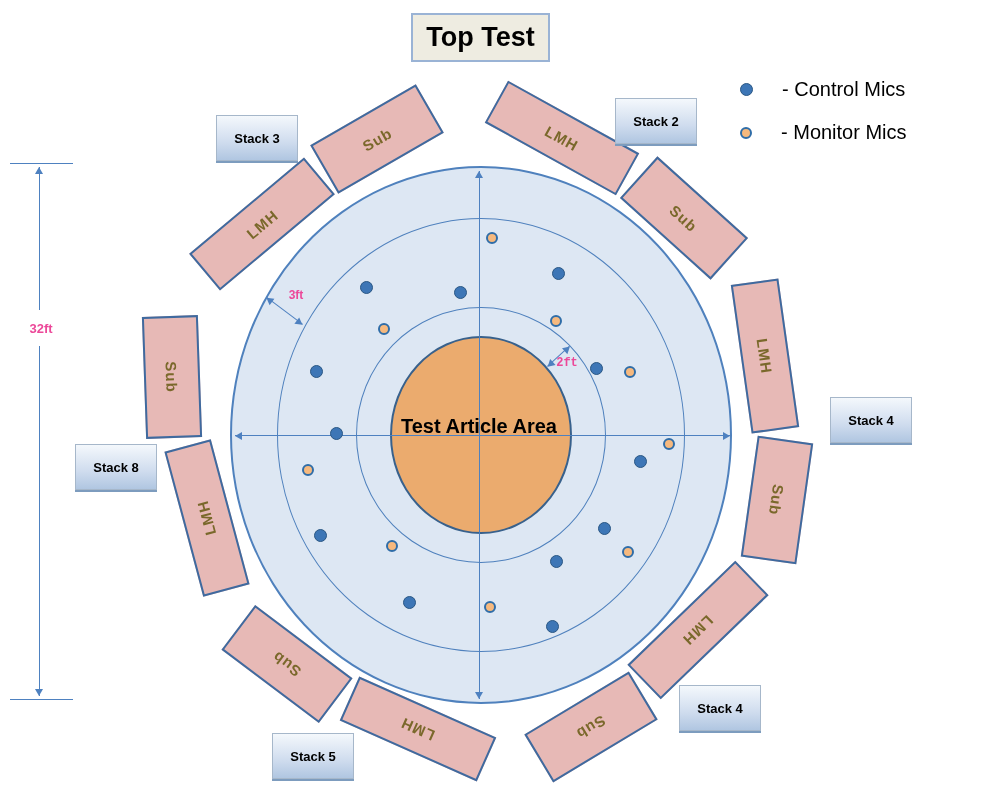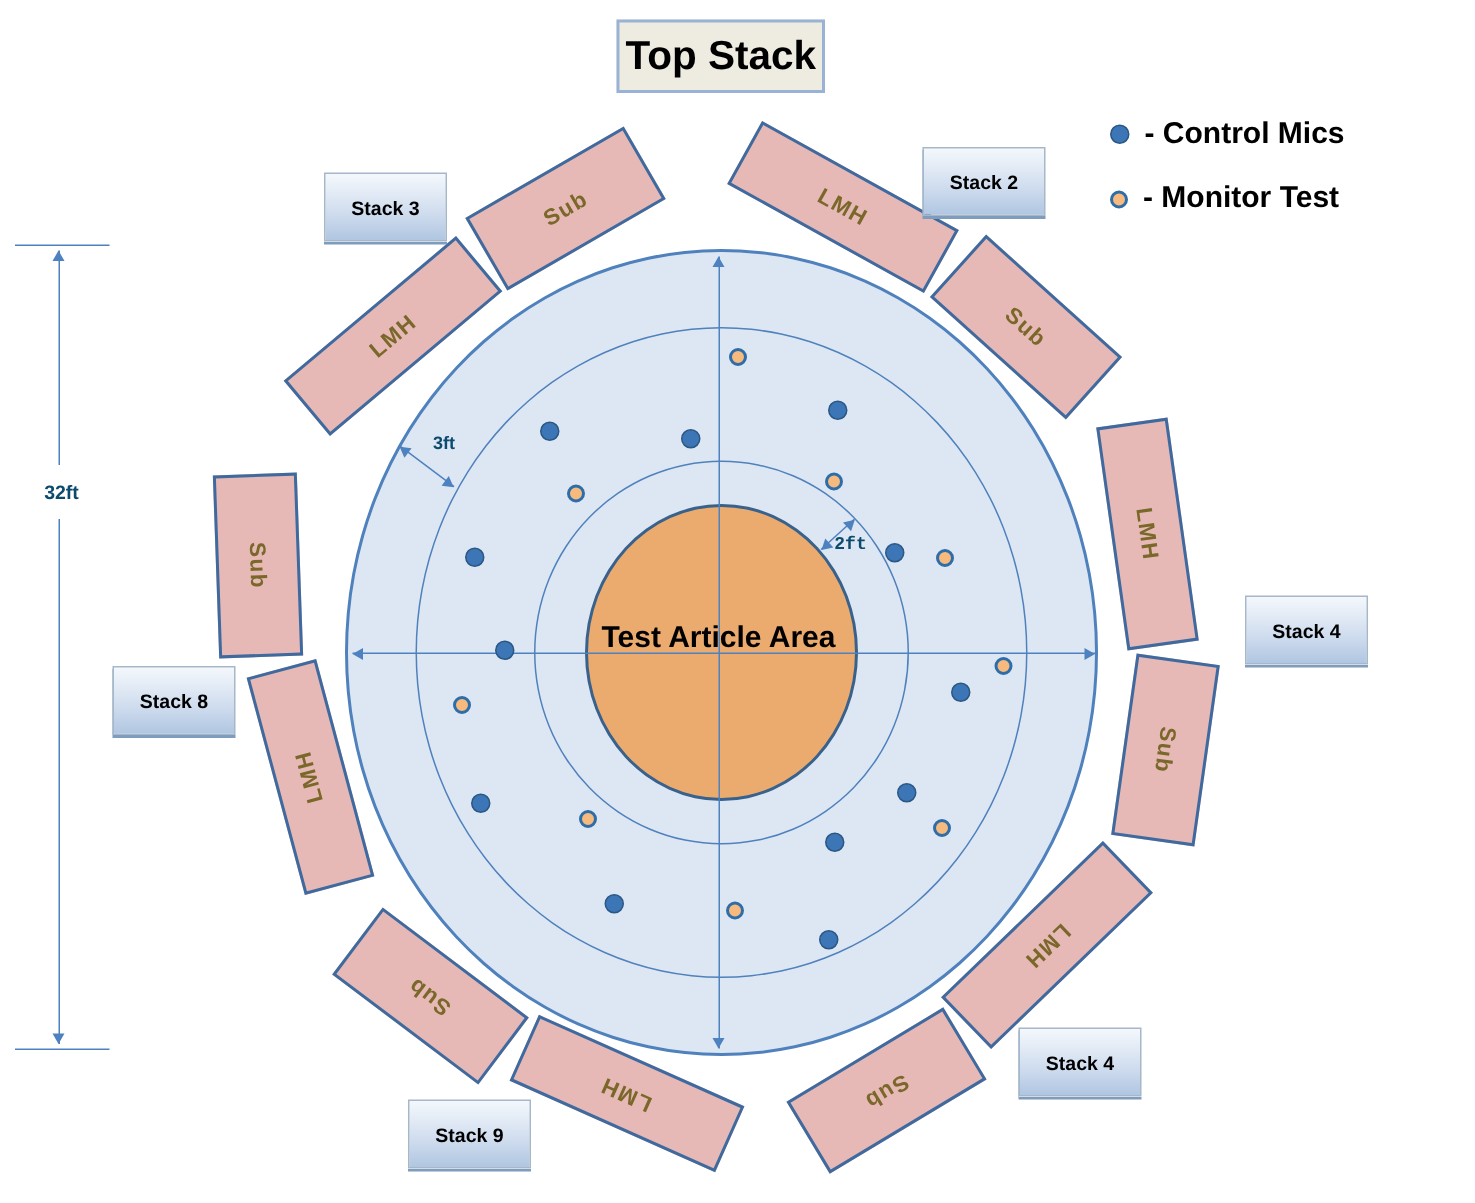--- a/index.html
+++ b/index.html
@@ -7,28 +7,28 @@
           font-family:"Liberation Sans",sans-serif;}
   .ellipse{position:absolute;border-radius:50%;box-sizing:border-box;}
   .arrow-line{position:absolute;height:0;transform-origin:0 0;}
   .ah{position:absolute;width:0;height:0;}
   .mic{position:absolute;border-radius:50%;box-sizing:border-box;}
   .mic.control{width:13px;height:13px;background:#3d76b6;border:1.5px solid #2a5784;}
   .mic.monitor{width:12px;height:12px;background:#f6b97e;border:2px solid #2f6da8;}
   .legend{position:absolute;left:740px;top:78px;}
   .legend-row{display:flex;align-items:center;margin-bottom:20px;}
   .legend-dot{position:static;display:inline-block;flex:0 0 auto;}
-  .legend-label{font-weight:bold;font-size:20px;color:#000;margin-left:10px;white-space:nowrap;}
+  .legend-label{font-weight:normal;font-size:20px;color:#000;margin-left:29px;white-space:nowrap;}
   .title-box{position:absolute;left:411px;top:13px;width:139px;height:49px;background:#eeece1;
              border:2px solid #9ab3d5;box-sizing:border-box;display:flex;align-items:center;
              justify-content:center;font-weight:bold;font-size:27px;color:#000;}
   .center-label{position:absolute;left:479px;top:426px;transform:translate(-50%,-50%);
                 font-weight:bold;font-size:20px;color:#000;white-space:nowrap;z-index:6;}
   .dim-label{position:absolute;transform:translate(-50%,-50%);font-weight:bold;font-size:12px;
-             color:#0c4a6e;white-space:nowrap;z-index:7;}
+             color:#ec4899;white-space:nowrap;z-index:7;}
   .speaker{position:absolute;box-sizing:border-box;border:2px solid #3f6a9f;background:#e7b9b6;
            display:flex;align-items:center;justify-content:center;z-index:8;}
   .speaker span{font-weight:bold;font-size:15px;color:#7a682b;letter-spacing:1px;white-space:nowrap;}
   .stack-label{position:absolute;width:82px;height:46px;transform:translate(-50%,-50%);
                background:linear-gradient(#f4f8fc,#cfdcee 60%,#b0c6e1);border:1px solid #a6b7ca;
                box-shadow:0 2px 0 #7d9cbe;display:flex;align-items:center;justify-content:center;
                font-weight:bold;font-size:13px;color:#000;z-index:9;box-sizing:border-box;white-space:nowrap;}
   .layer{position:absolute;left:0;top:0;width:100%;height:100%;}
 </style>
 </head>
@@ -126,36 +126,36 @@
       </div>
       <div class="speaker" style="left: 623px; top: 606px; width: 150px; height: 48px; transform: rotate(-44deg);">
         <span style="transform: rotate(180deg);">LMH</span>
       </div>
     </div>
   <div class="layer">
       <div class="stack-label" style="left: 871px; top: 420px;">Stack 4</div>
       <div class="stack-label" style="left: 656px; top: 121px;">Stack 2</div>
       <div class="stack-label" style="left: 257px; top: 138px; text-align: right;">Stack 3</div>
       <div class="stack-label" style="left: 116px; top: 467px;">Stack 8</div>
-      <div class="stack-label" style="left: 313px; top: 756px;">Stack 9</div>
+      <div class="stack-label" style="left: 313px; top: 756px;">Stack 5</div>
       <div class="stack-label" style="left: 720px; top: 708px;">Stack 4</div>
     </div>
 
   <div class="title-box">
-    <span>Top Stack</span>
+    <span>Top Test</span>
   </div>
 
   <div class="legend">
     <div class="legend-row">
       <span class="mic control legend-dot"></span>
       <span class="legend-label">- Control Mics</span>
     </div>
     <div class="legend-row">
       <span class="mic monitor legend-dot"></span>
-      <span class="legend-label">- Monitor Test</span>
+      <span class="legend-label">- Monitor Mics</span>
     </div>
   </div>
 
   <div class="center-label">Test Article Area</div>
 
   <span class="dim-label" style="font-size: 13px; left: 41px; top: 328px;">32ft</span>
   <span class="dim-label" style="left: 296px; top: 295px;">3ft</span>
   <span class="dim-label" style="left: 567px; top: 363px; font-family: Liberation Mono, monospace;">2ft</span>
 </div>
 

